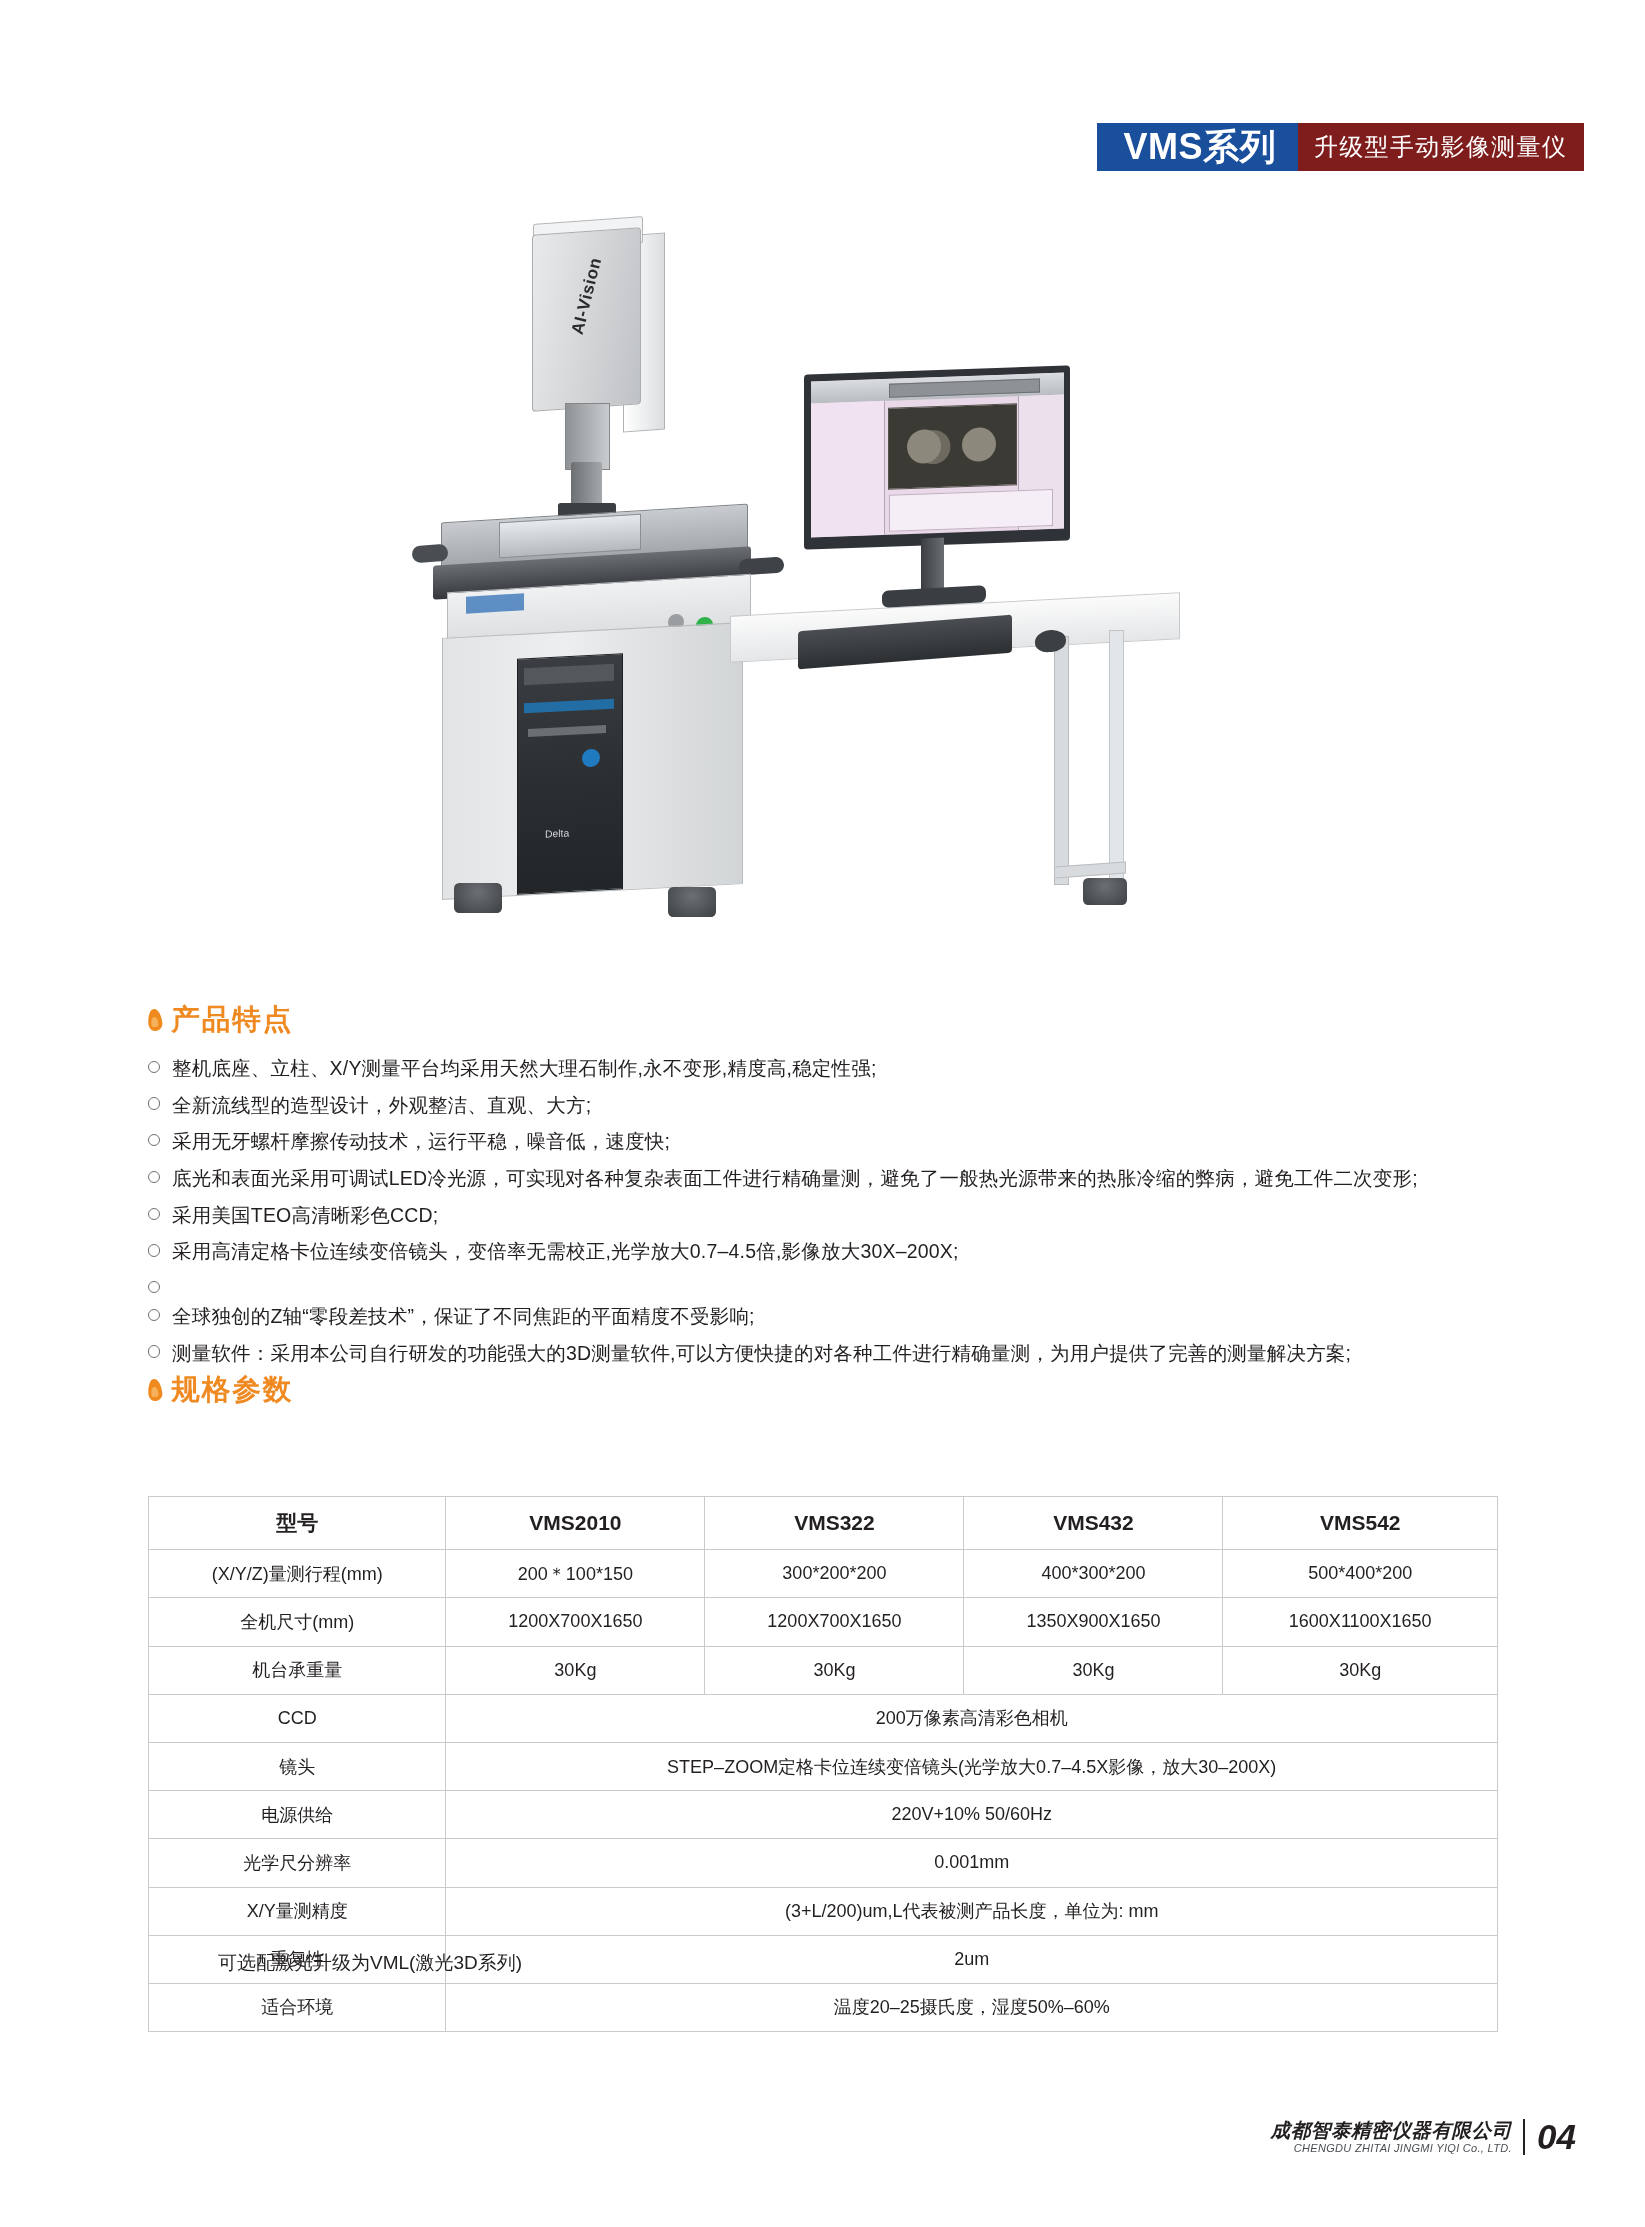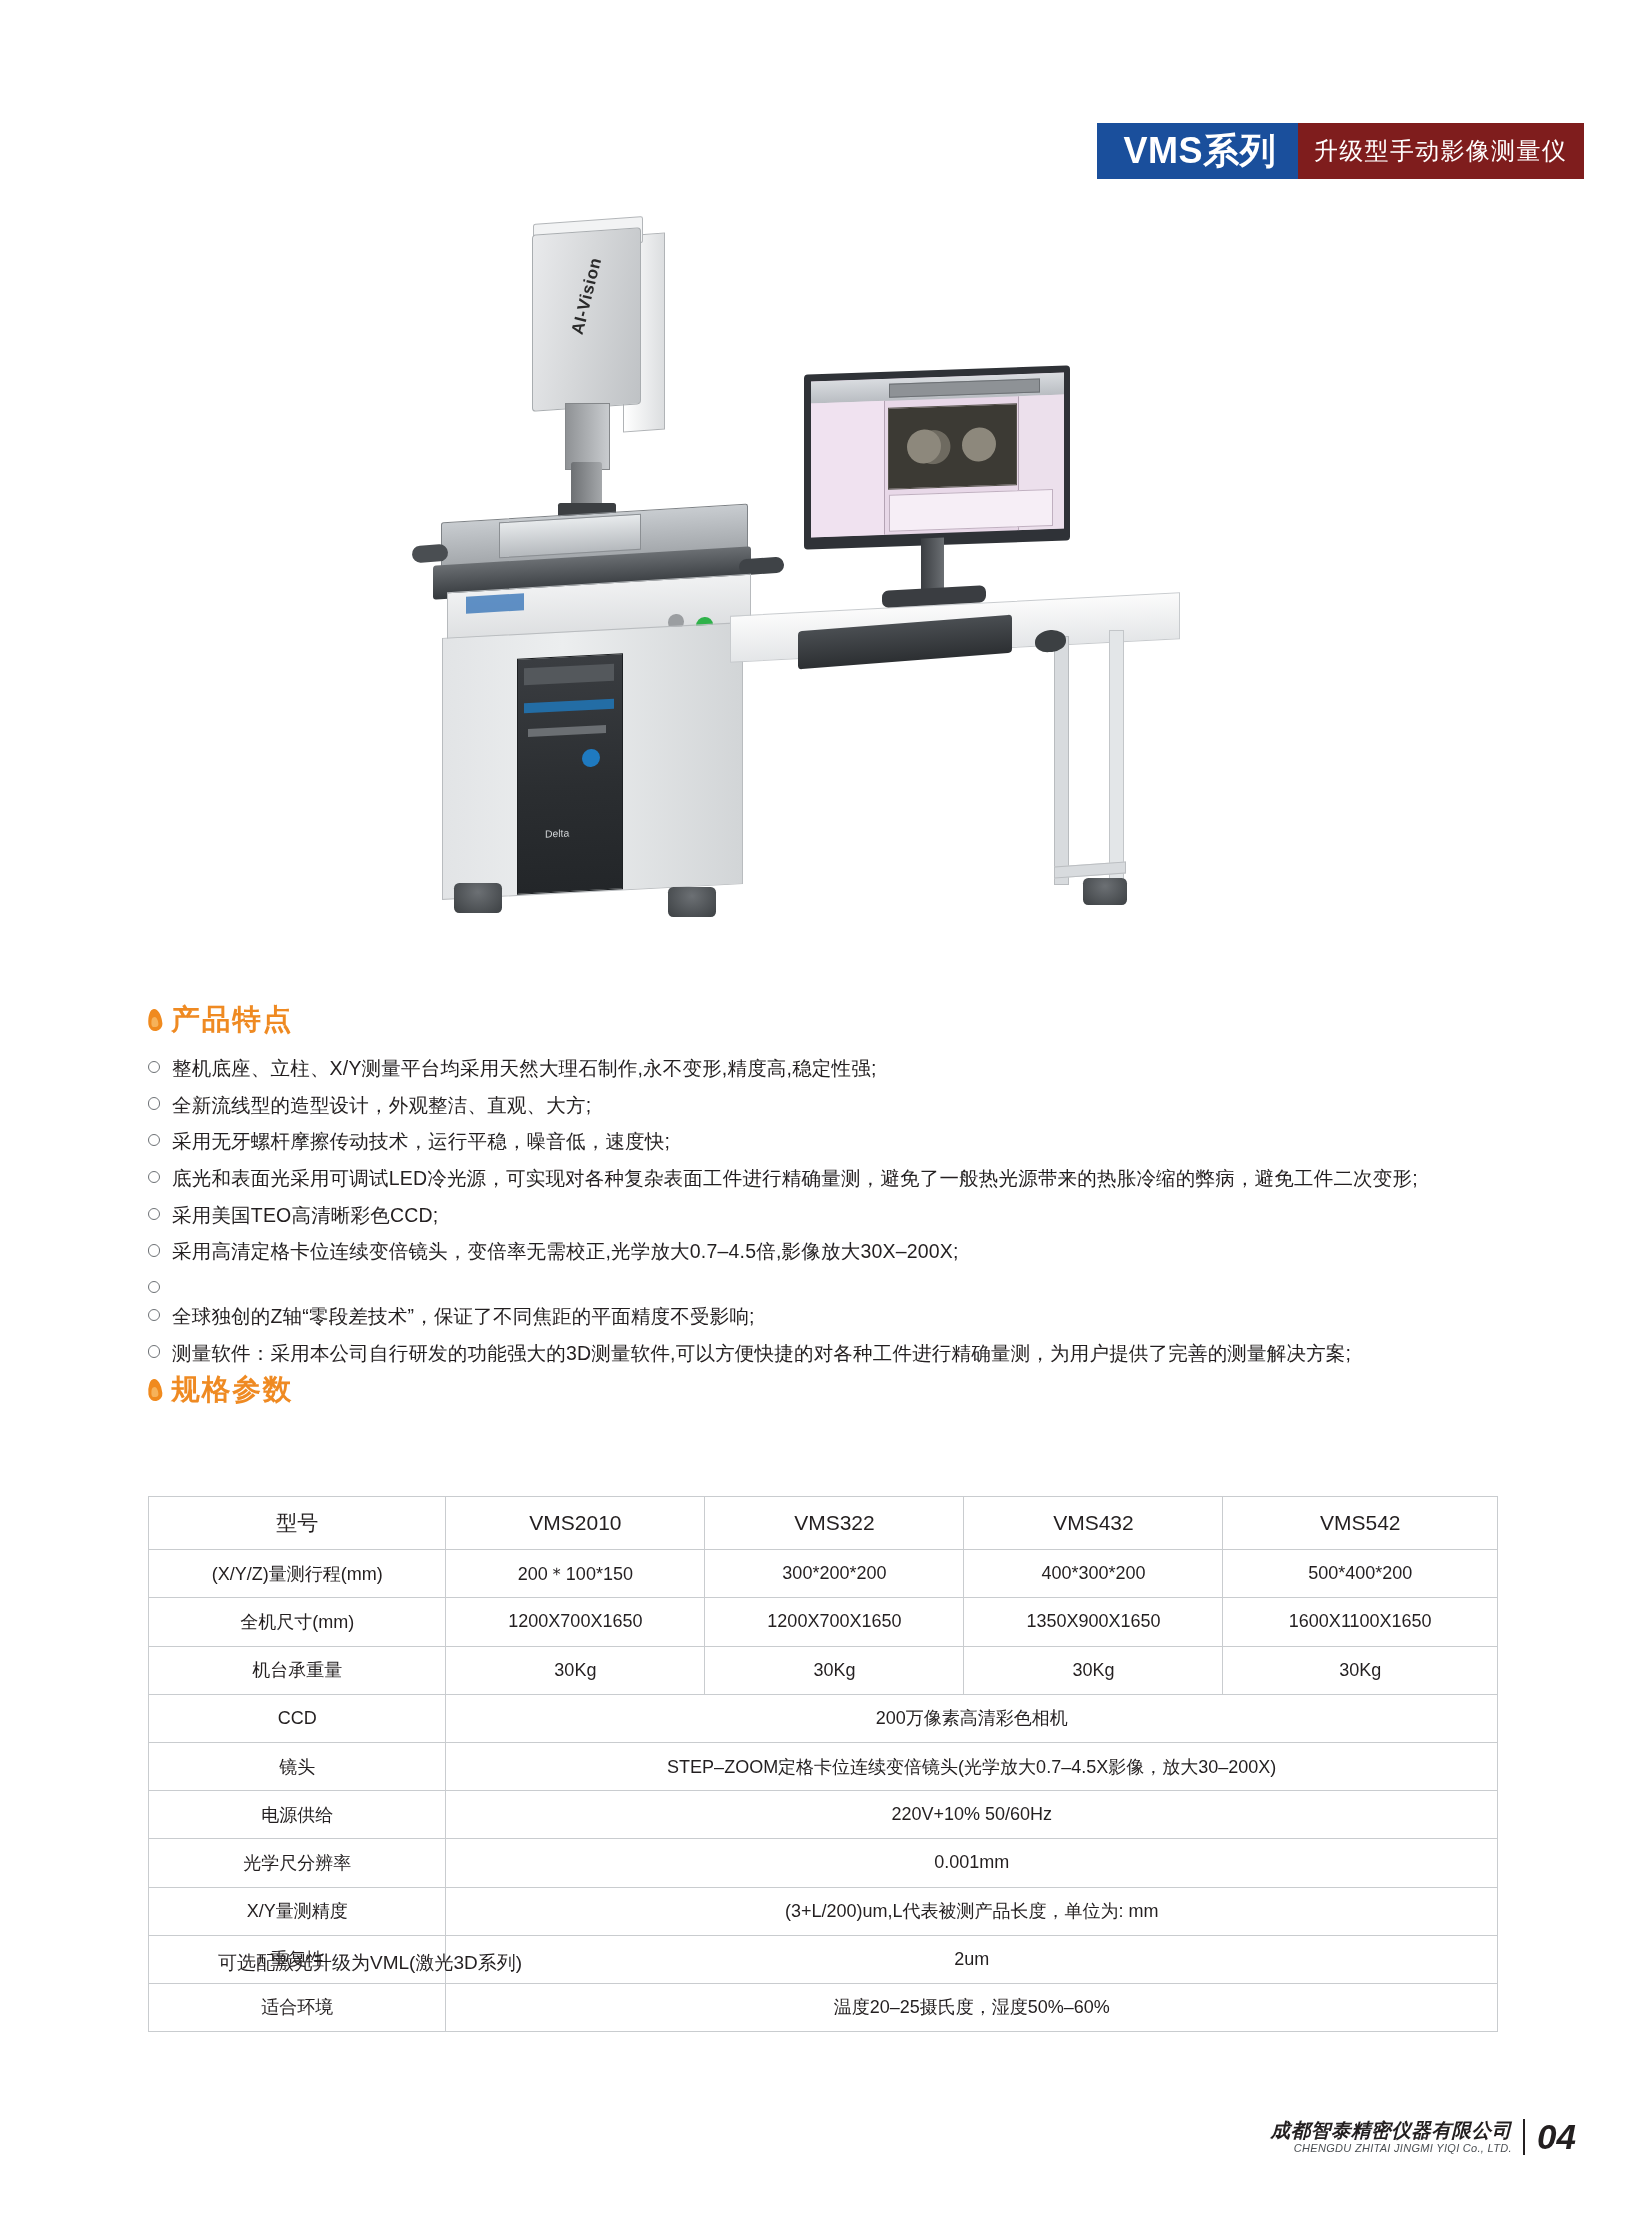--- a/index.html
+++ b/index.html
@@ -16,21 +16,21 @@
     overflow: hidden;
   }
 
   
   .header-banner {
     position: absolute;
     top: 123px;
     right: 62px;
     display: flex;
     align-items: stretch;
-    height: 56px;
+    height: 48px;
   }
   .banner-blue {
     background: #1a4f9c;
     color: #ffffff;
     font-size: 36px;
     font-weight: bold;
     letter-spacing: 0.6px;
     display: flex;
     align-items: center;
     padding: 0 22px 0 26px;
@@ -540,21 +540,21 @@
   }
   .spec-table td {
     border: 1.3px solid #c9cccf;
     height: 42px;
     text-align: center;
     vertical-align: middle;
     color: #231f20;
     padding: 2.6px 5.2px;
   }
   .spec-table tr.head td {
-    font-weight: normal;
+    font-weight: bold;
     font-size: 21px;
     height: 47px;
   }
   .label-col { width: 286px; }
 
   
   .note {
     position: absolute;
     left: 141px;
     top: 1947px;

